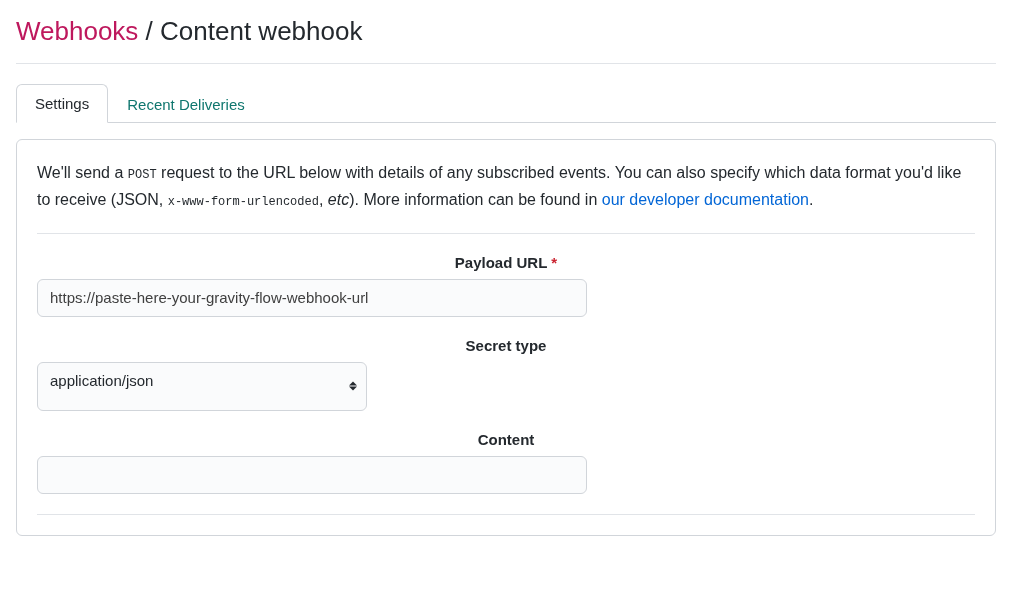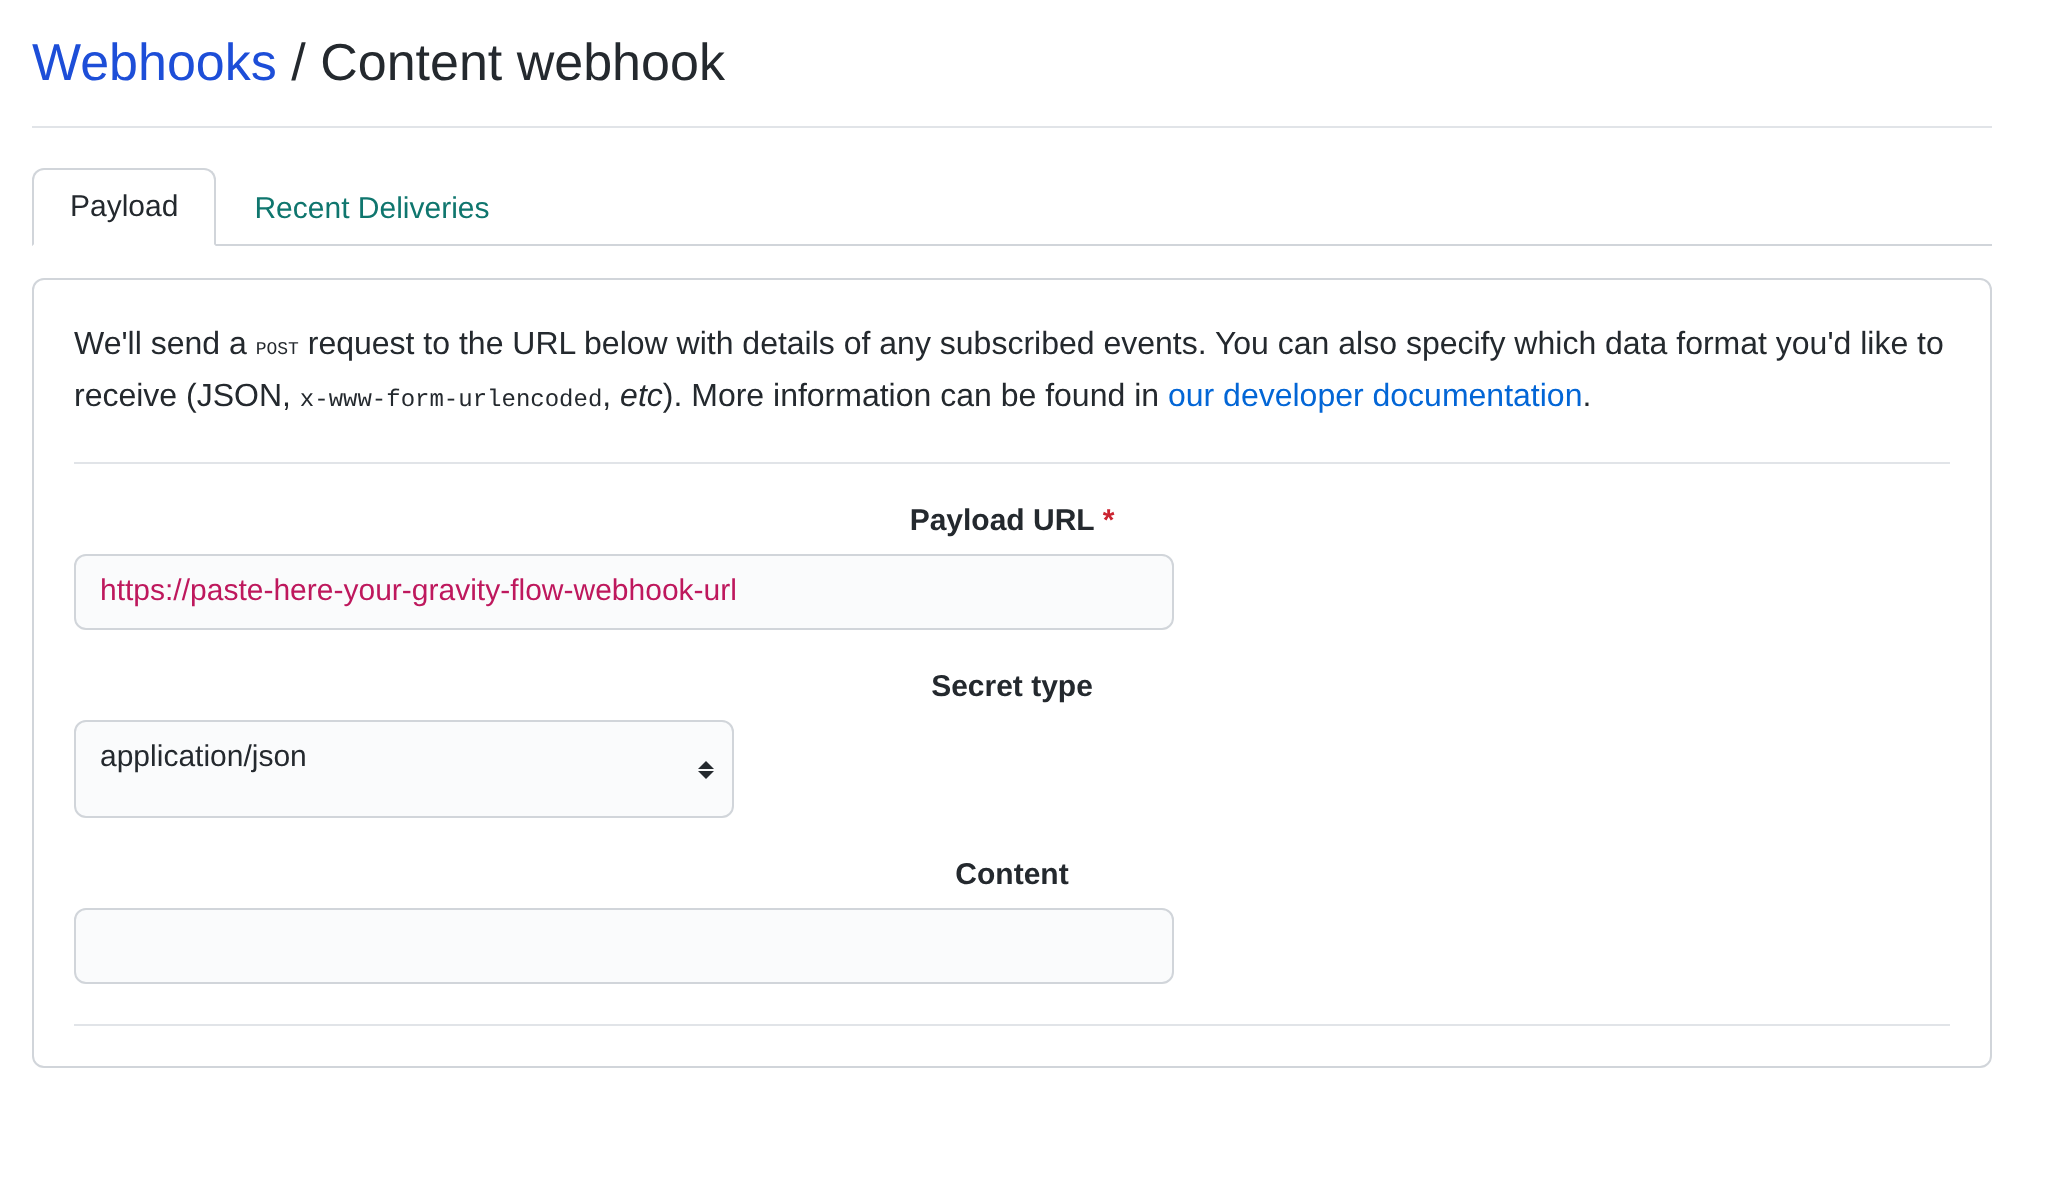--- a/index.html
+++ b/index.html
@@ -13,21 +13,21 @@
     .container { max-width: 980px; }
     .breadcrumb {
       font-size: 26px;
       font-weight: 400;
       color: #24292e;
       padding-bottom: 16px;
       border-bottom: 1px solid #e1e4e8;
       margin-bottom: 20px;
     }
     .breadcrumb a {
-      color: #1d4ed8;
+      color: #be185d;
       text-decoration: none;
       font-weight: 400;
     }
     .tabs {
       display: flex;
       border-bottom: 1px solid #d1d5da;
       margin-bottom: 0;
     }
     .tab {
       padding: 10px 18px;
@@ -59,21 +59,21 @@
     .description {
       font-size: 16px;
       line-height: 1.6;
       color: #24292e;
       padding-bottom: 20px;
       border-bottom: 1px solid #e1e4e8;
       margin-bottom: 20px;
     }
     .description code, .small-caps {
       font-family: SFMono-Regular, Consolas, "Liberation Mono", Menlo, monospace;
-      font-size: 13px;
+      font-size: 17px;
       font-variant: all-small-caps;
     }
     .mono { font-family: Liberation Mono, monospace; font-size: 12px; }
     .description .em { font-style: italic; }
     .description a { color: #0366d6; text-decoration: none; }
     .form-group { margin-bottom: 20px; }
     .form-label {
       display: block;
       font-size: 15px;
       font-weight: 600;
@@ -81,21 +81,21 @@
       margin-bottom: 8px;
       text-align: center;
     }
     .form-label .req { color: #cb2431; margin-left: 4px; }
     .form-control {
       width: 550px;
       max-width: 100%;
       padding: 7px 12px;
       font-size: 15px;
       line-height: 22px;
-      color: #be185d;
+      color: #404040;
       background-color: #fafbfc;
       border: 1px solid #d1d5da;
       border-radius: 6px;
       outline: none;
     }
     .select-wrap {
       position: relative;
       display: inline-block;
       width: 330px;
     }
@@ -140,21 +140,21 @@
 
 <div class="container">
 
   <h1 class="breadcrumb">
     <a href="#">Webhooks</a>
     <span>/</span>
     <span>Content webhook</span>
   </h1>
 
   <div class="tabs">
-    <button class="tab active">Payload</button>
+    <button class="tab active">Settings</button>
     <button class="tab">Recent Deliveries</button>
   </div>
 
   <div class="panel">
 
     <p class="description">
       <span>We'll send a </span><span class="small-caps">POST</span><span> request to the URL below with details of any subscribed events. You can also specify which data format you'd like to receive (JSON, </span><span class="mono">x-www-form-urlencoded</span><span>, </span><span class="em">etc</span><span>). More information can be found in </span><a href="#">our developer documentation</a><span>.</span>
     </p>
 
     <div class="form-group">

